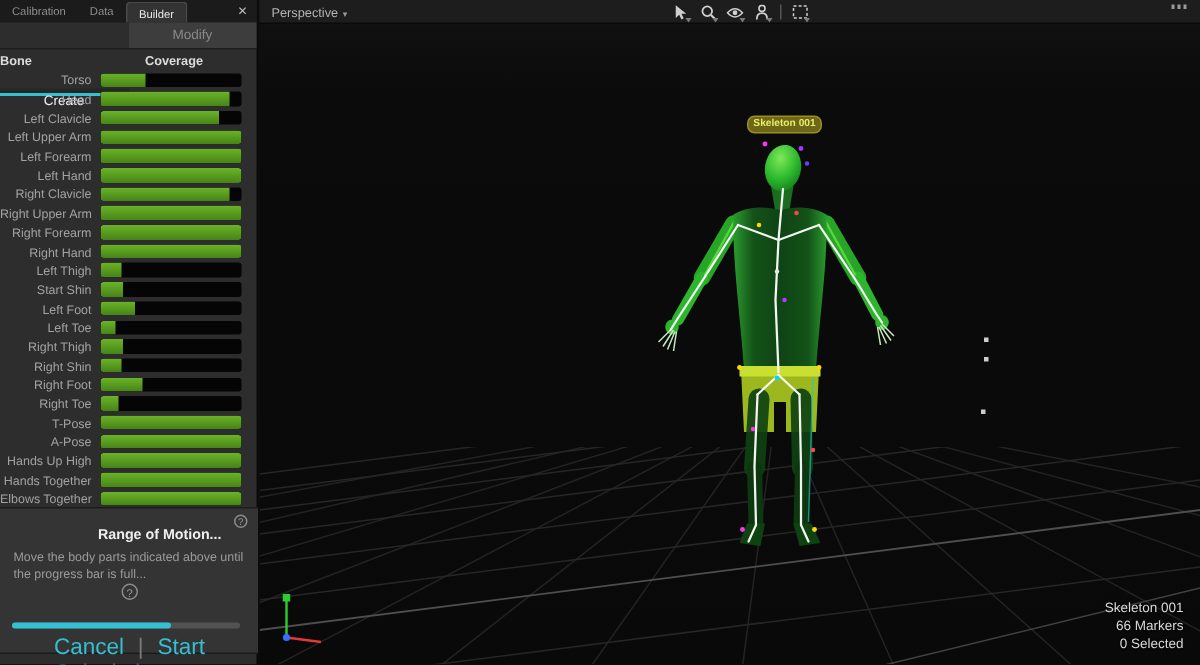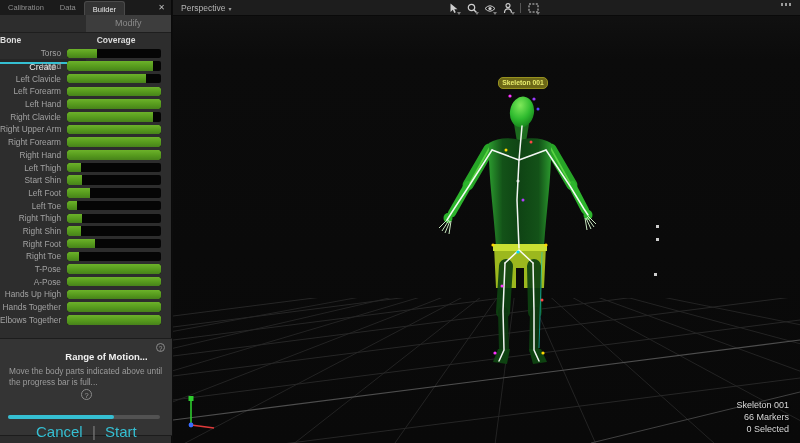--- a/index.html
+++ b/index.html
@@ -109,20 +109,26 @@
         <div class="bone-row">
           <span class="bone-label">Head</span>
           <span class="bar">
             <span class="fill" style="width: 91%;"></span>
           </span>
         </div>
         <div class="bone-row">
           <span class="bone-label">Left Clavicle</span>
           <span class="bar">
             <span class="fill" style="width: 84%;"></span>
+          </span>
+        </div>
+        <div class="bone-row">
+          <span class="bone-label">Left Upper Arm</span>
+          <span class="bar">
+            <span class="fill" style="width: 100%; border-radius: 2px;"></span>
           </span>
         </div>
         <div class="bone-row">
           <span class="bone-label">Left Forearm</span>
           <span class="bar">
             <span class="fill" style="width: 100%; border-radius: 2px;"></span>
           </span>
         </div>
         <div class="bone-row">
           <span class="bone-label">Left Hand</span>

